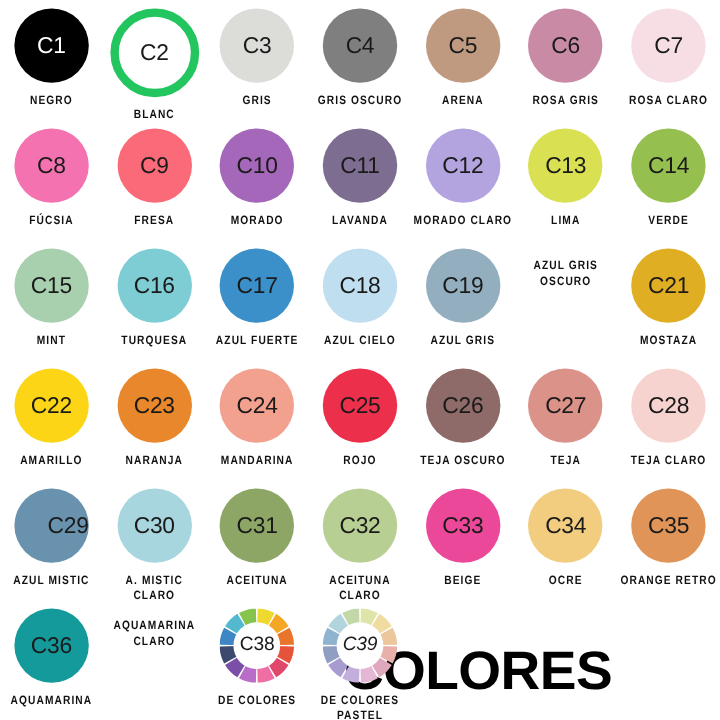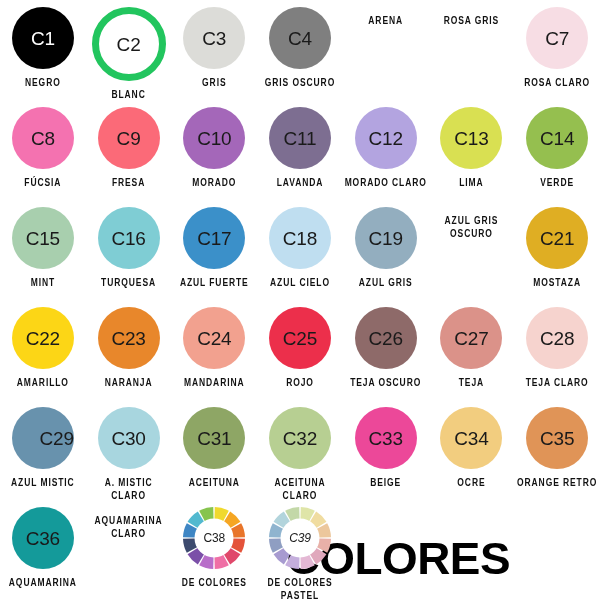--- a/index.html
+++ b/index.html
@@ -95,21 +95,21 @@
     left: 50%;
     top: 50%;
     transform: translate(-50%, -50%);
     width: 39px;
     height: 39px;
     border-radius: 50%;
     background: #ffffff;
     z-index: 2;
   }
   .wheel .swatch-code {
-    font-size: 12px;
+    font-size: 16px;
   }
   #colores-title {
     position: absolute;
     right: 10px;
     bottom: 19px;
     font-family: "Liberation Sans", sans-serif;
     font-size: 45px;
     font-weight: 700;
     letter-spacing: -0.5px;
     color: #000000;
@@ -141,23 +141,29 @@
         </div>
         <div class="swatch-label">GRIS</div>
       </div>
       <div class="swatch-cell">
         <div class="swatch-circle" style="background: rgb(127, 127, 127);">
           <span class="swatch-code">C4</span>
         </div>
         <div class="swatch-label">GRIS OSCURO</div>
       </div>
       <div class="swatch-cell">
+        <div class="swatch-circle" style="background: rgb(191, 154, 128);">
+          <span class="swatch-code">C5</span>
+        </div>
         <div class="swatch-label">ARENA</div>
       </div>
       <div class="swatch-cell">
+        <div class="swatch-circle" style="background: rgb(201, 138, 166);">
+          <span class="swatch-code">C6</span>
+        </div>
         <div class="swatch-label">ROSA GRIS</div>
       </div>
       <div class="swatch-cell">
         <div class="swatch-circle" style="background: rgb(247, 221, 228);">
           <span class="swatch-code">C7</span>
         </div>
         <div class="swatch-label">ROSA CLARO</div>
       </div>
       <div class="swatch-cell">
         <div class="swatch-circle" style="background: rgb(244, 114, 176);">

